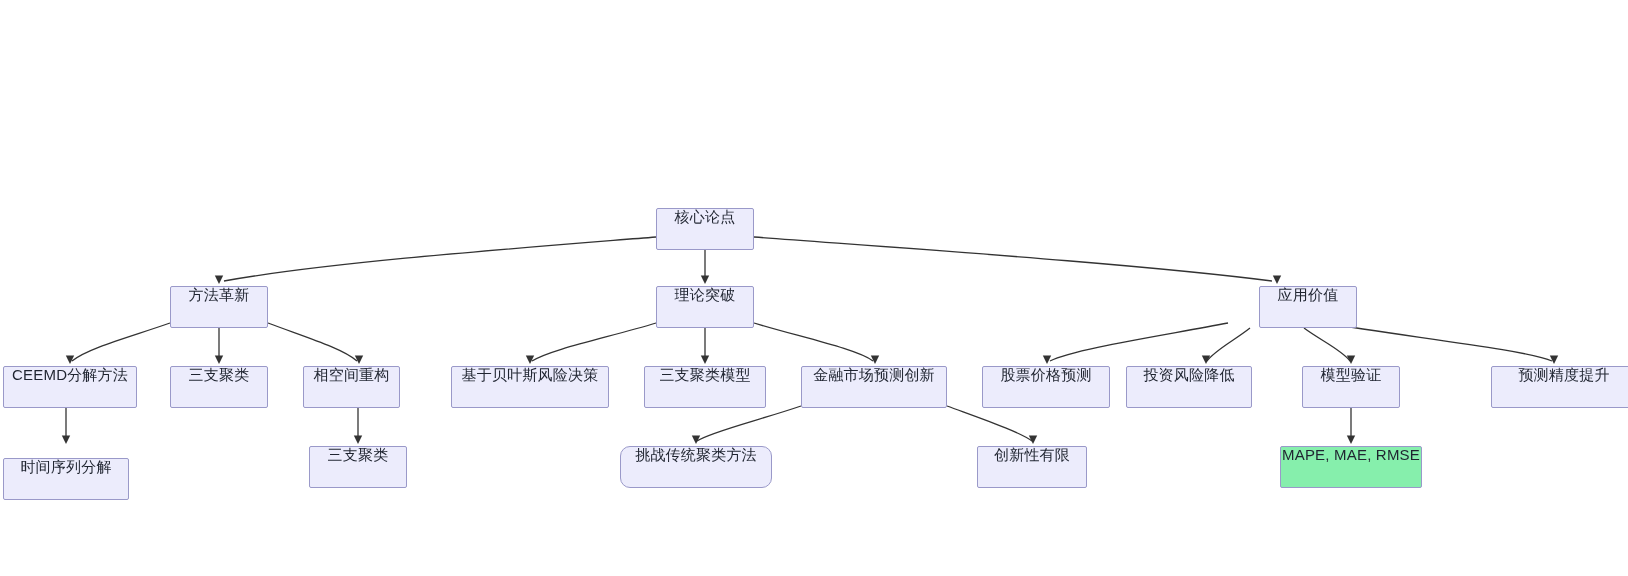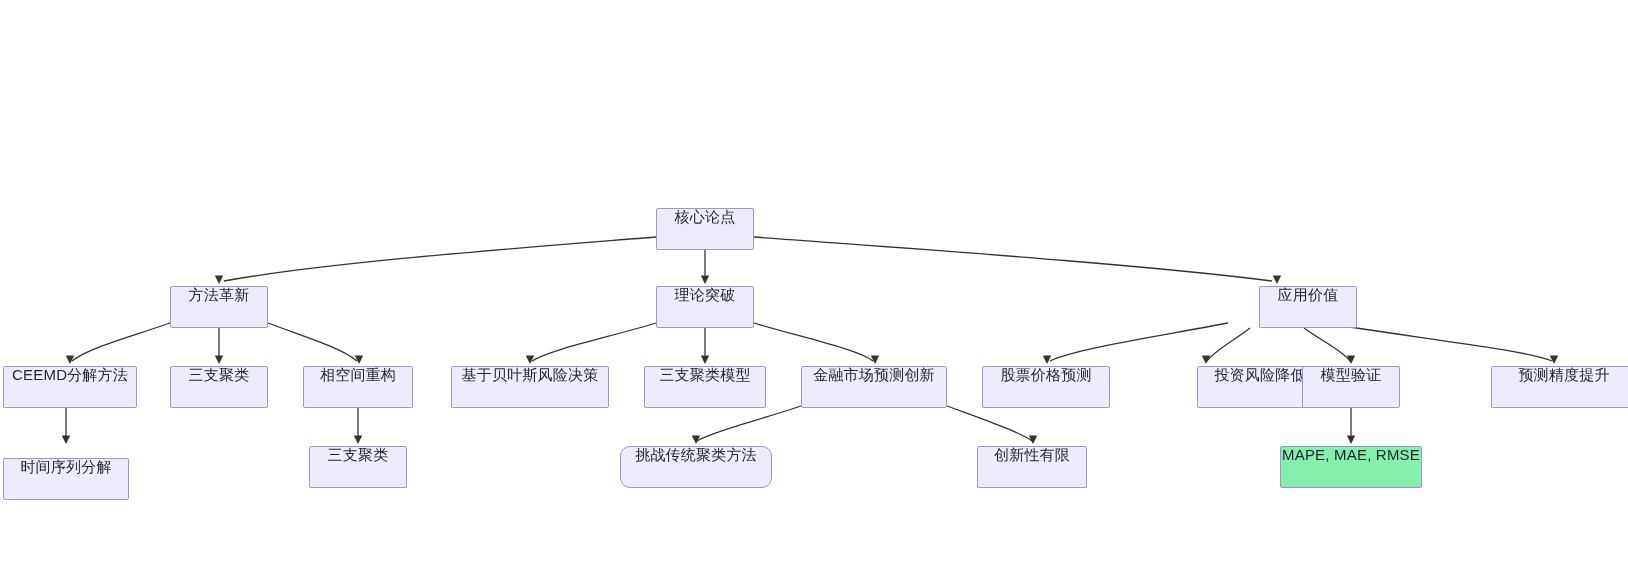--- a/index.html
+++ b/index.html
@@ -147,36 +147,36 @@
       </div>
       <div class="flow-node" style="left: 1228px; top: 286px; width: 98px; height: 42px; background: rgb(236, 236, 252); border-color: rgb(154, 153, 201); color: rgb(31, 36, 48); margin-left: 31px;">
         <span class="node-label">应用价值</span>
       </div>
       <div class="flow-node" style="left: 3px; top: 366px; width: 134px; height: 42px; background: rgb(236, 236, 252); border-color: rgb(154, 153, 201); color: rgb(31, 36, 48);">
         <span class="node-label">CEEMD分解方法</span>
       </div>
       <div class="flow-node" style="left: 170px; top: 366px; width: 98px; height: 42px; background: rgb(236, 236, 252); border-color: rgb(154, 153, 201); color: rgb(31, 36, 48);">
         <span class="node-label">三支聚类</span>
       </div>
-      <div class="flow-node" style="left: 303px; top: 366px; width: 110px; height: 42px; background: rgb(236, 236, 252); border-color: rgb(154, 153, 201); color: rgb(31, 36, 48);">
+      <div class="flow-node" style="left: 303px; top: 366px; width: 97px; height: 42px; background: rgb(236, 236, 252); border-color: rgb(154, 153, 201); color: rgb(31, 36, 48);">
         <span class="node-label">相空间重构</span>
       </div>
       <div class="flow-node" style="left: 451px; top: 366px; width: 158px; height: 42px; background: rgb(236, 236, 252); border-color: rgb(154, 153, 201); color: rgb(31, 36, 48);">
         <span class="node-label">基于贝叶斯风险决策</span>
       </div>
       <div class="flow-node" style="left: 644px; top: 366px; width: 122px; height: 42px; background: rgb(236, 236, 252); border-color: rgb(154, 153, 201); color: rgb(31, 36, 48);">
         <span class="node-label">三支聚类模型</span>
       </div>
       <div class="flow-node" style="left: 801px; top: 366px; width: 146px; height: 42px; background: rgb(236, 236, 252); border-color: rgb(154, 153, 201); color: rgb(31, 36, 48);">
         <span class="node-label">金融市场预测创新</span>
       </div>
       <div class="flow-node" style="left: 982px; top: 366px; width: 128px; height: 42px; background: rgb(236, 236, 252); border-color: rgb(154, 153, 201); color: rgb(31, 36, 48);">
         <span class="node-label">股票价格预测</span>
       </div>
-      <div class="flow-node" style="left: 1197px; top: 366px; width: 126px; height: 42px; background: rgb(236, 236, 252); border-color: rgb(154, 153, 201); color: rgb(31, 36, 48);">
+      <div class="flow-node" style="left: 1126px; top: 366px; width: 126px; height: 42px; background: rgb(236, 236, 252); border-color: rgb(154, 153, 201); color: rgb(31, 36, 48);">
         <span class="node-label">投资风险降低</span>
       </div>
       <div class="flow-node" style="left: 1302px; top: 366px; width: 98px; height: 42px; background: rgb(236, 236, 252); border-color: rgb(154, 153, 201); color: rgb(31, 36, 48);">
         <span class="node-label">模型验证</span>
       </div>
       <div class="flow-node" style="left: 1491px; top: 366px; width: 146px; height: 42px; background: rgb(236, 236, 252); border-color: rgb(154, 153, 201); color: rgb(31, 36, 48);">
         <span class="node-label">预测精度提升</span>
       </div>
       <div class="flow-node" style="left: 3px; top: 446px; width: 126px; height: 42px; background: rgb(236, 236, 252); border-color: rgb(154, 153, 201); color: rgb(31, 36, 48); margin-top: 12px;">
         <span class="node-label">时间序列分解</span>

